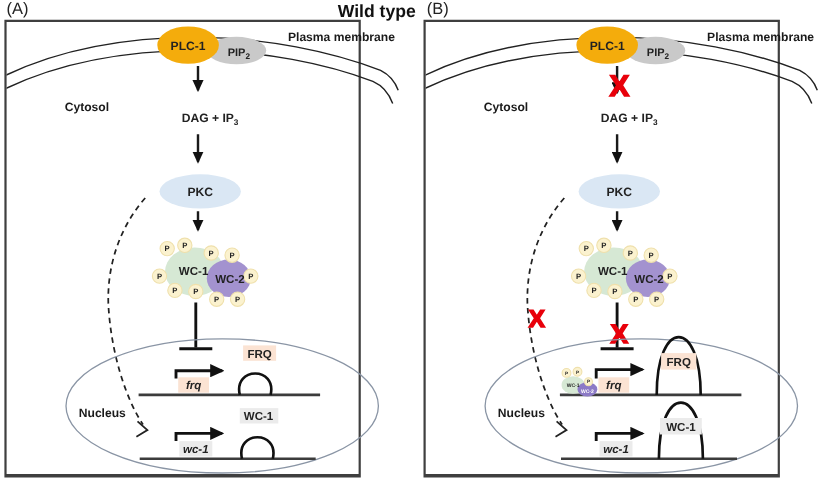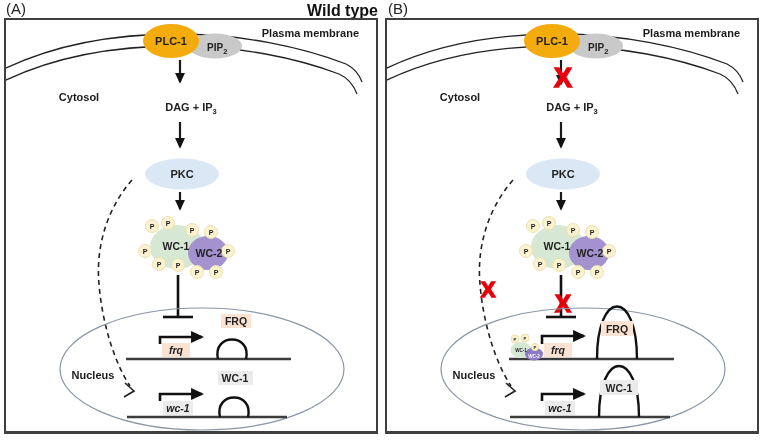--- a/index.html
+++ b/index.html
@@ -2,21 +2,21 @@
 <html style="--color-plc1-fill: #F4AC0C; --color-pip2-fill: #C9C9C9; --color-pkc-fill: #DAE7F4; --color-wc1-fill: #D6E8D4; --color-wc2-fill: #A392CF; --color-wc2-small-fill: #8C7AC6; --color-phospho-fill: #FBF2CF; --color-phospho-stroke: #EFE0AC; --color-frq-box-fill: #FBE3D3; --color-gray-box-fill: #EBEBEB; --color-block-x: #E8000B; --color-nucleus-stroke: #8A95A5;"><head>
 <meta charset="utf-8">
 <style>
   html,body{margin:0;padding:0;background:#ffffff;}
   .fig{position:relative;width:764px;height:441px;background:#fff;
        font-family:"Liberation Sans",sans-serif;color:#1a1a1a;overflow:hidden;}
   .panel-tag{position:absolute;top:0;font-size:15px;color:#222;}
   .panel-title{position:absolute;top:2px;width:374px;text-align:right;
                font-size:16px;font-weight:bold;color:#111;}
   .panel-title .gene{font-style:italic;}
-  .panel{position:absolute;top:18px;width:374px;height:416px;box-sizing:border-box;
+  .panel{position:absolute;top:18px;width:324px;height:416px;box-sizing:border-box;
          border:2px solid #3f3f3f;border-bottom-width:3px;background:#fff;}
   svg{display:block;}
   svg text{font-family:"Liberation Sans",sans-serif;}
   .membrane{fill:none;stroke:#222;stroke-width:1.3px;}
   .plc1{fill:var(--color-plc1-fill);}
   .pip2{fill:var(--color-pip2-fill);}
   .pkc{fill:var(--color-pkc-fill);}
   .wc1blob{fill:var(--color-wc1-fill);}
   .wc2blob{fill:var(--color-wc2-fill);}
   .wc2small{fill:var(--color-wc2-small-fill);}

